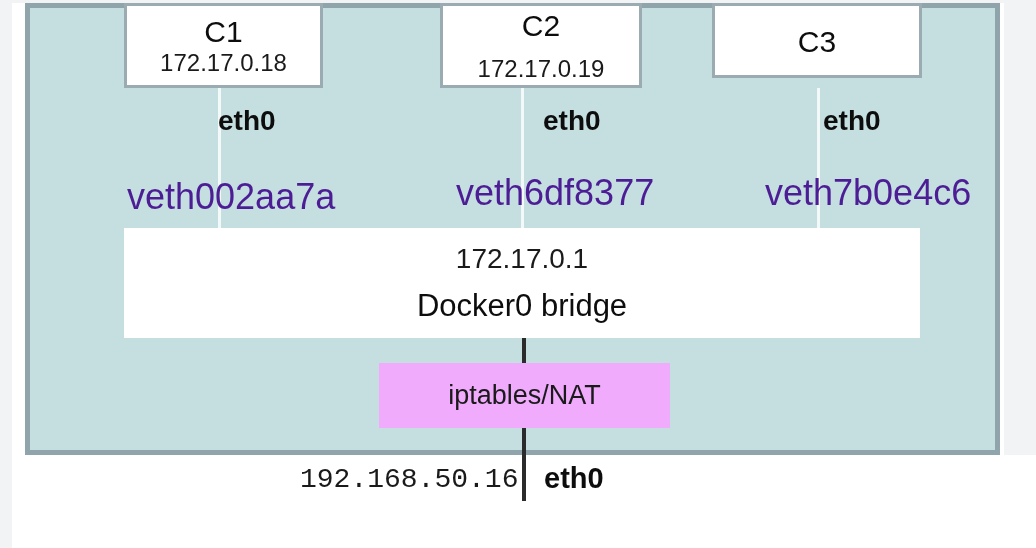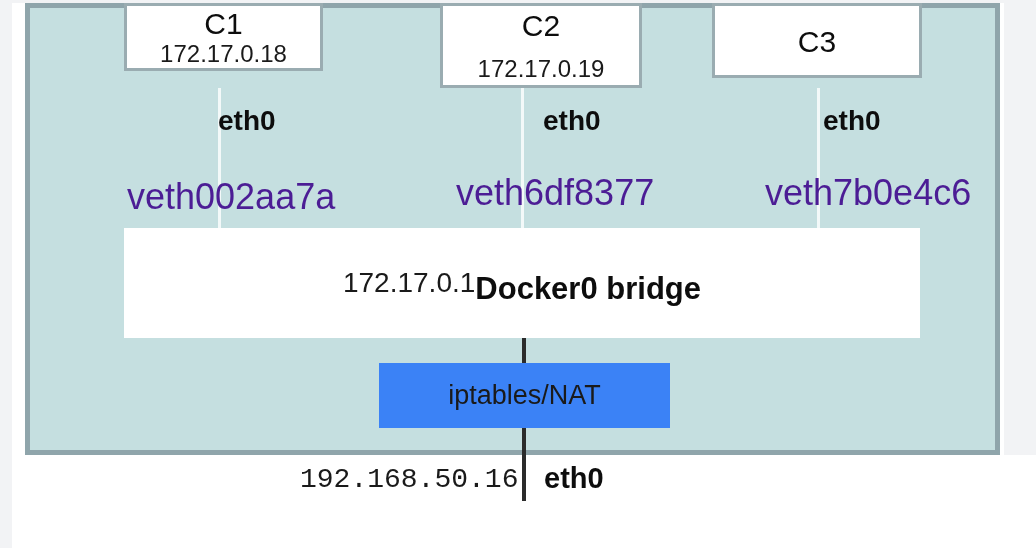--- a/index.html
+++ b/index.html
@@ -100,44 +100,45 @@
 
   
   .bridge-box {
     position: absolute;
     left: 124px;
     top: 228px;
     width: 796px;
     height: 110px;
     background: #ffffff;
     display: flex;
+    flex-direction: column;
     align-items: center;
     justify-content: center;
   }
   .bridge-ip {
     font-size: 28px;
     color: #1a1a1a;
     line-height: 1.2;
   }
   .bridge-name {
     font-size: 31px;
-    font-weight: bold;
+    font-weight: normal;
     color: #0d0d0d;
     line-height: 1.2;
     margin-top: 12px;
   }
 
   
   .iptables-box {
     position: absolute;
     left: 379px;
     top: 363px;
     width: 291px;
     height: 65px;
-    background: #3b82f6;
+    background: #f0abfc;
     display: flex;
     align-items: center;
     justify-content: center;
   }
   .iptables-label {
     font-size: 27px;
     color: #1a1a1a;
   }
 
   
@@ -171,21 +172,21 @@
   <div class="page-gutter-left"></div>
   <div class="page-gutter-right"></div>
   <div class="page-gutter-top"></div>
 
   <div class="host-panel"></div>
 
   <div class="veth-line" style="left:218px; top:88px; height:140px;"></div>
   <div class="veth-line" style="left:521px; top:88px; height:140px;"></div>
   <div class="veth-line" style="left:817px; top:88px; height:140px;"></div>
 
-  <div class="container-box" style="left:124px; top:3px; width:199px; height:68px;">
+  <div class="container-box" style="left:124px; top:3px; width:199px; height:85px;">
     <div class="container-name">C1</div>
     <div class="container-ip">172.17.0.18</div>
   </div>
 
   <div class="container-box" style="left:440px; top:3px; width:202px; height:85px;gap:12px;">
     <div class="container-name">C2</div>
     <div class="container-ip">172.17.0.19</div>
   </div>
 
   <div class="container-box" style="left:712px; top:3px; width:210px; height:75px;">

